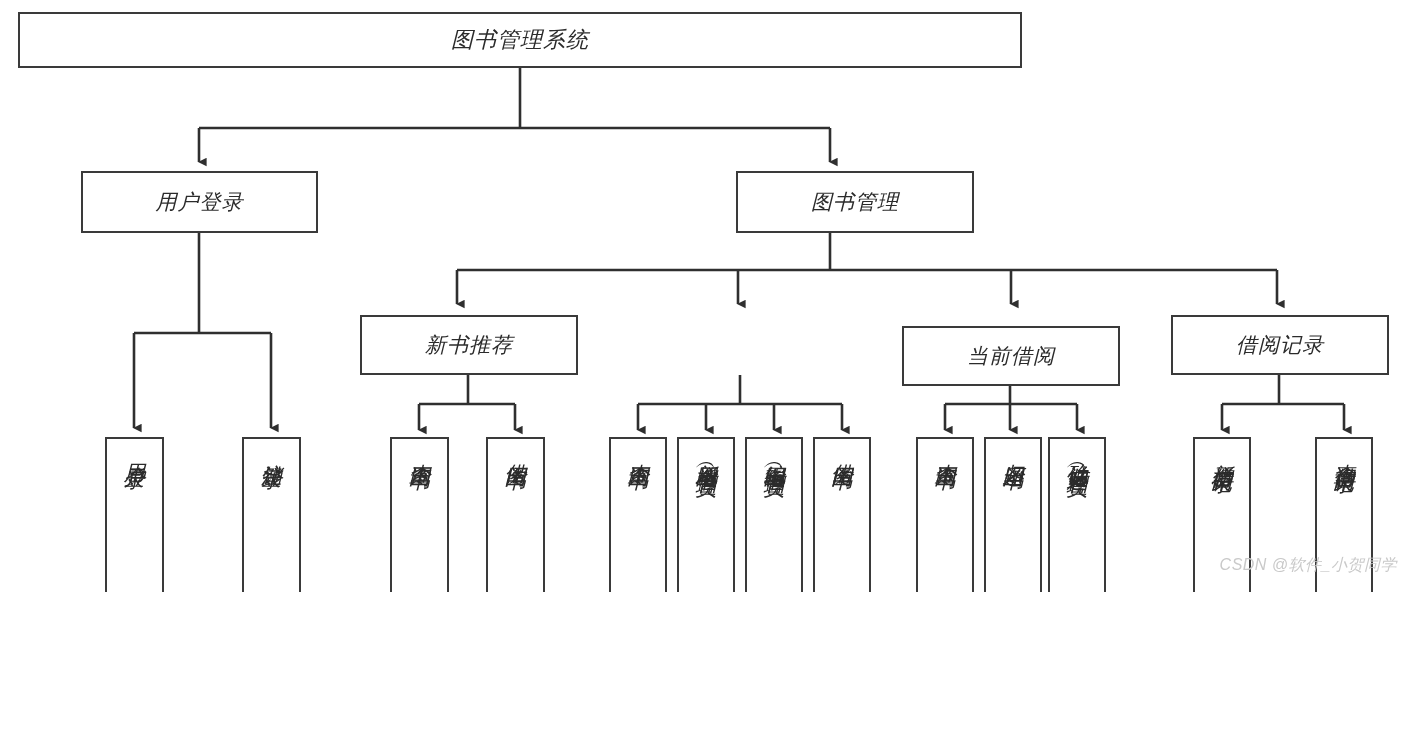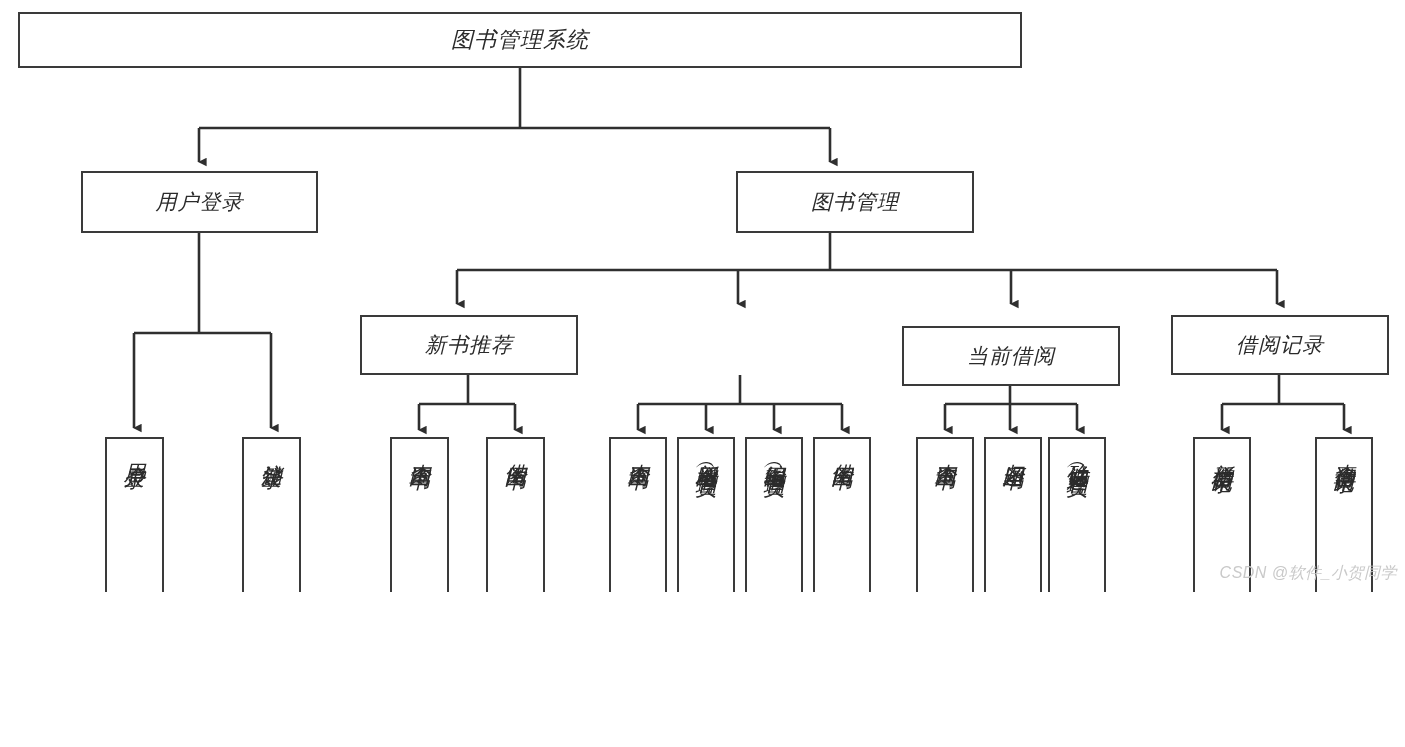--- a/index.html
+++ b/index.html
@@ -59,21 +59,21 @@
     letter-spacing: 2px;
     color: #2b2b2b;
     white-space: nowrap;
   }
   .vtext.tall {
     padding-top: 0px;
   }
   .watermark {
     position: absolute;
     right: 8px;
-    bottom: 8px;
+    bottom: 16px;
     font-size: 16px;
     color: #c9c9c9;
     letter-spacing: 0.5px;
     white-space: nowrap;
   }
 </style>
 </head>
 <body>
 
 <div id="canvas">

